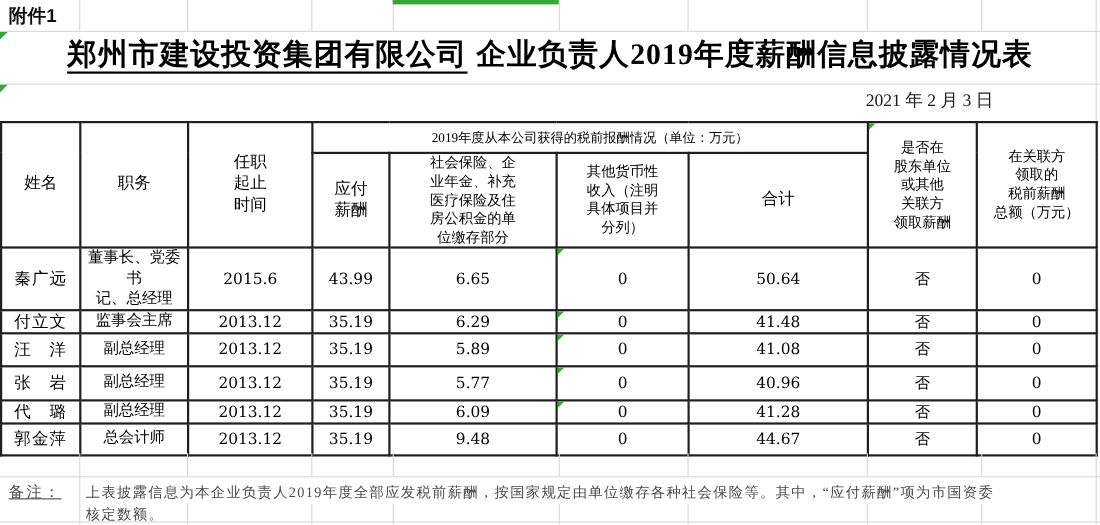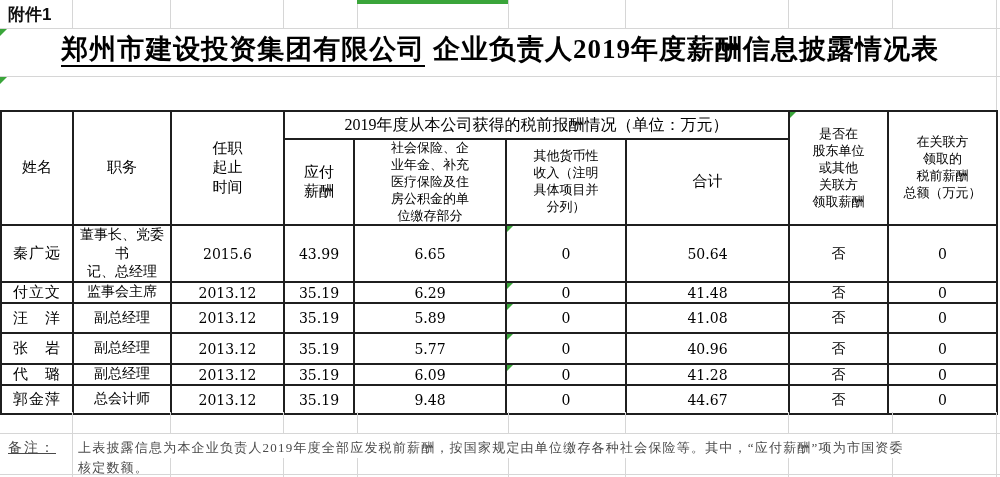--- a/index.html
+++ b/index.html
@@ -32,21 +32,21 @@
   #salary-table {
     position:absolute; left:0; top:110px; width:998px;
     border-collapse:collapse; table-layout:fixed;
   }
   #salary-table th, #salary-table td {
     border:2px solid #1f1f1f; text-align:center; vertical-align:middle;
     padding:0; font-weight:normal; position:relative; overflow:hidden;
   }
   .pre { white-space:pre-line; }
   .h-simple { font-size:15px; line-height:1.3;border-radius:13px; }
-  .h-group  { font-size:16px; }
+  .h-group  { font-size:12px; }
   .h-small  { font-size:13px; line-height:1.3; }
   .c-name   { font-size:15px; letter-spacing:1px; }
   .c-position { font-size:14px; line-height:1.3; }
   .c-tenure, .c-salary, .c-insurance, .c-other, .c-total, .c-related_amount,
   .c-related { font-size:14px; font-family:"DejaVu Serif","Liberation Serif",serif; }
   
   #note-label { position:absolute; left:8px;  top:439px; font-size:14px; color:#4a4a4a; letter-spacing:2px;text-decoration:underline; }
   #note-line1 { position:absolute; left:78px; top:439px; font-size:13px; color:#4a4a4a; letter-spacing:1.2px; white-space:nowrap; }
   #note-line2 { position:absolute; left:78px; top:459px; font-size:13px; color:#4a4a4a; letter-spacing:1.2px; }
 </style>
@@ -69,20 +69,21 @@
 
   <div id="green-top-bar"></div>
 
   <div class="edge-tri" style="left:0;top:29px;"></div>
   <div class="edge-tri" style="left:0;top:77px;"></div>
 
   <div id="attachment-label">附件1</div>
 
   <div id="doc-title"><span class="u">郑州市建设投资集团有限公司</span><span> 企业负责人2019年度薪酬信息披露情况表</span></div>
 
+  <div id="date-line">2021 年 2 月 3 日</div>
 
   <table id="salary-table">
     <colgroup>
       <col style="width:72px">
         <col style="width:98px">
         <col style="width:113px">
       <col style="width:70px">
         <col style="width:152px">
         <col style="width:120px">
       <col style="width:163px">

